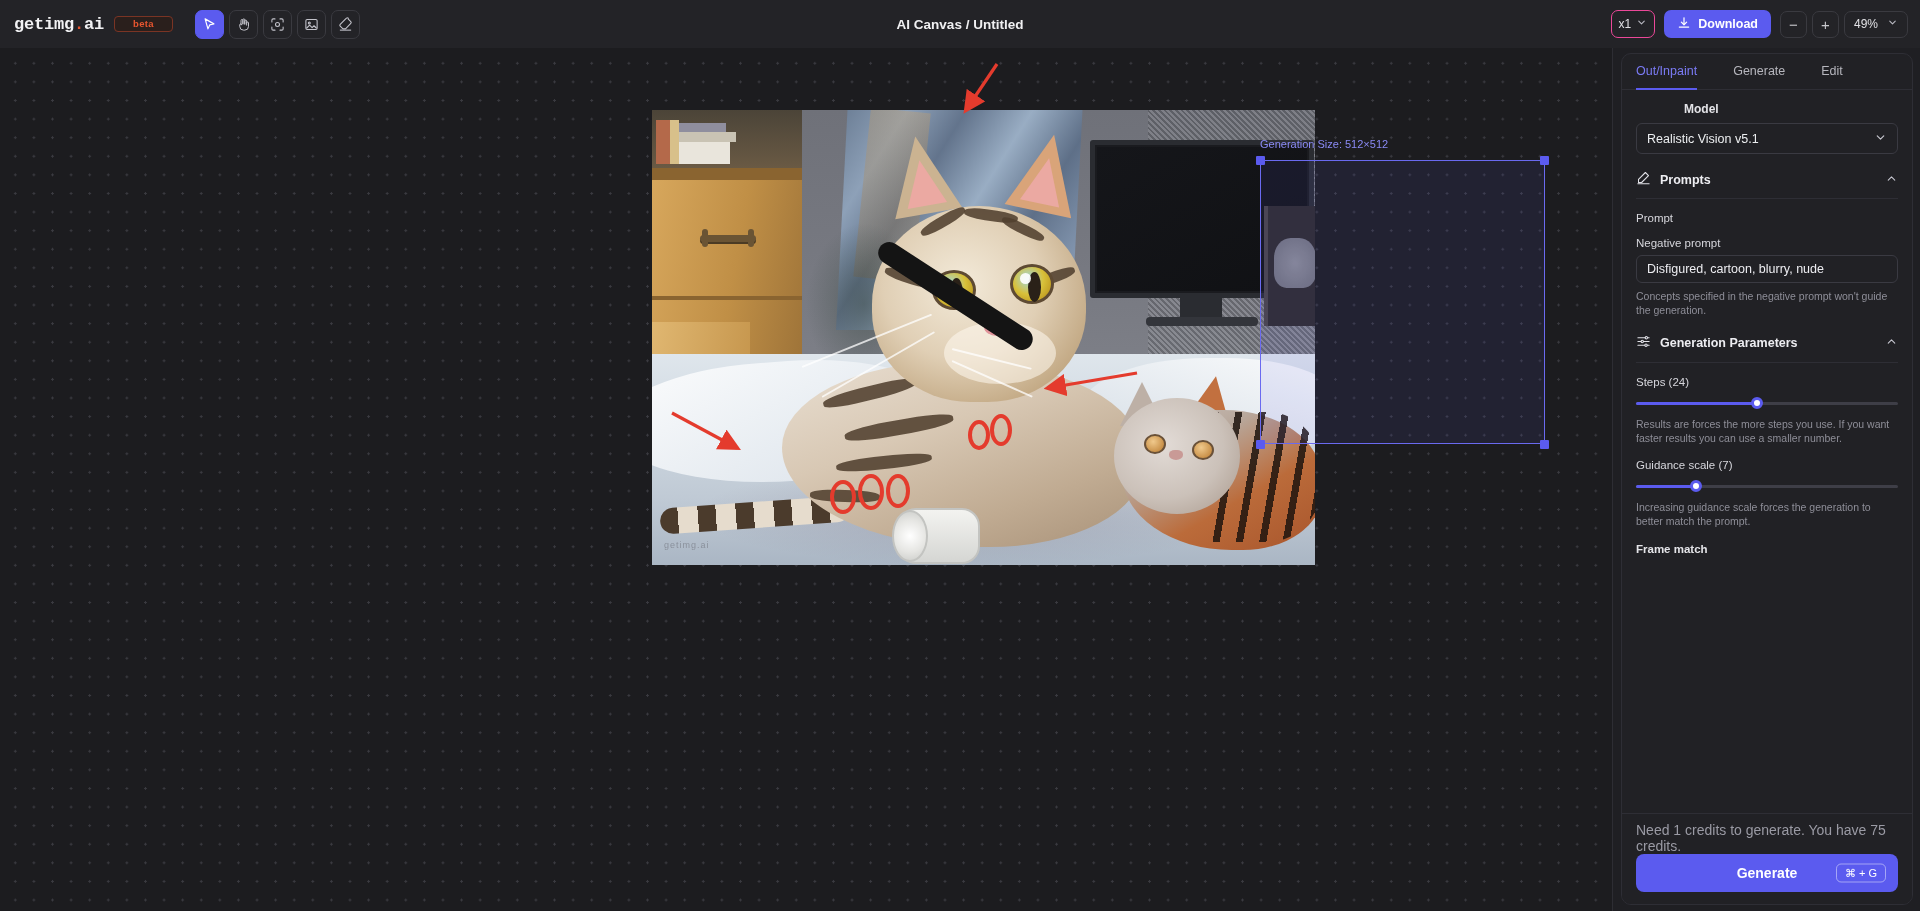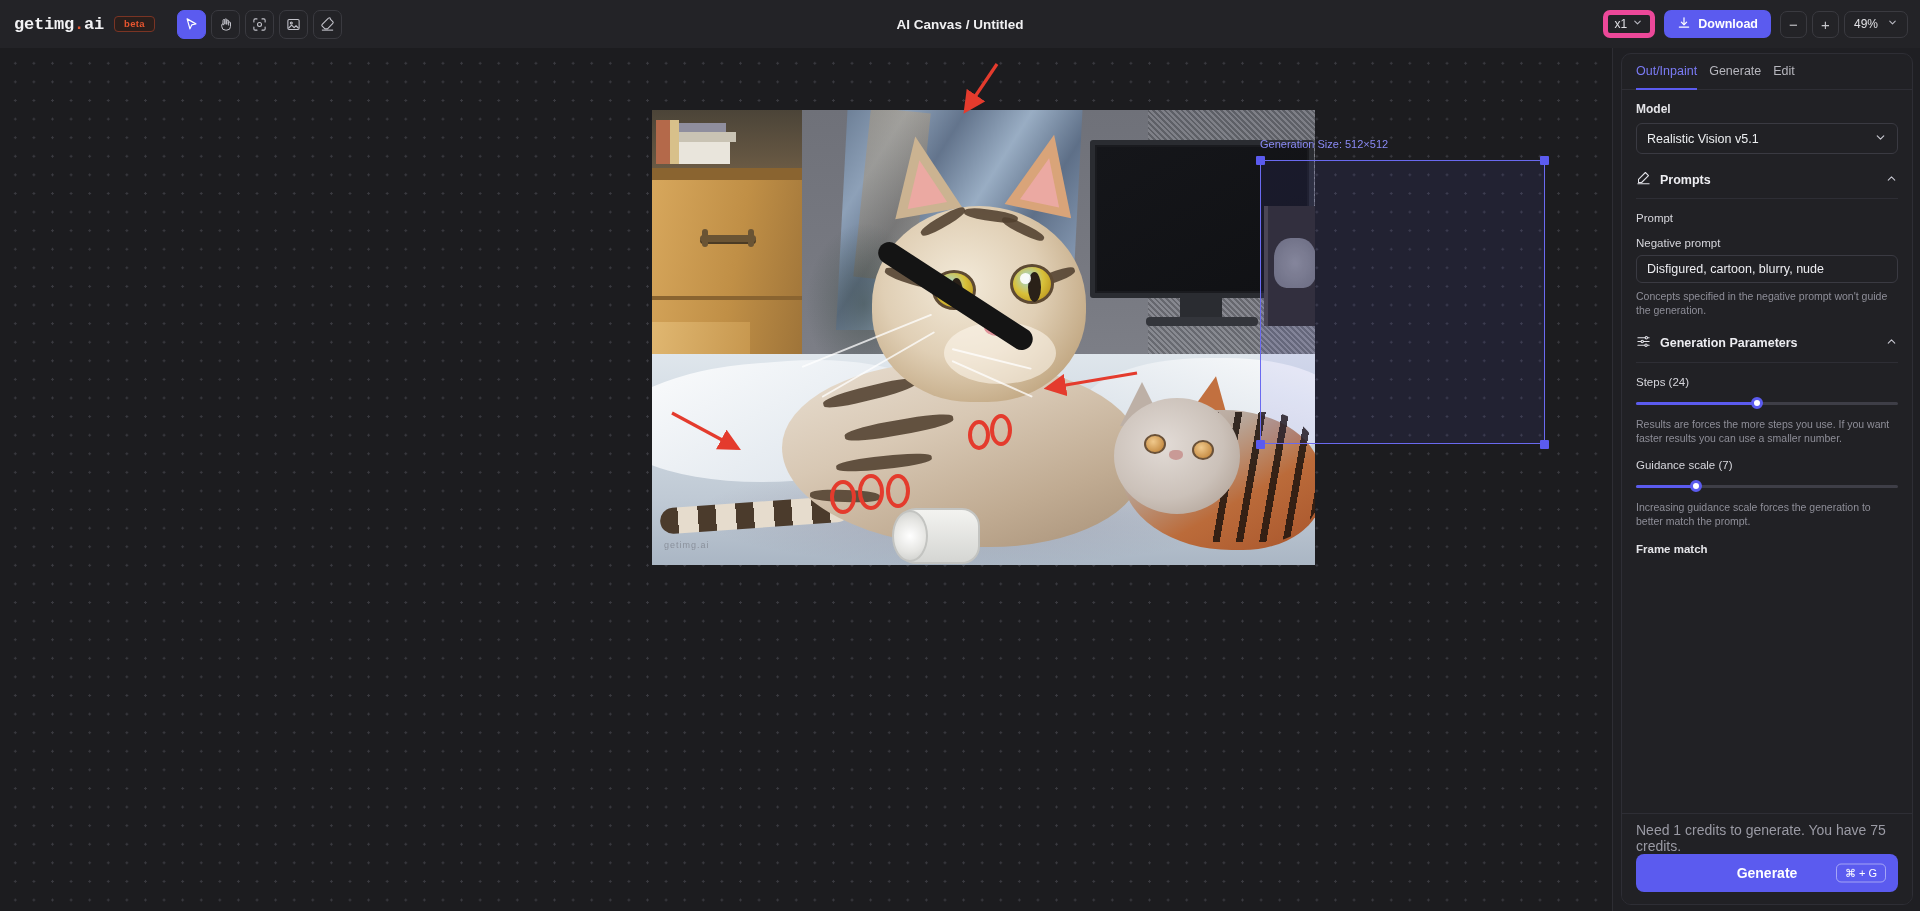--- a/index.html
+++ b/index.html
@@ -21,21 +21,21 @@
   }
   .brand-zone { display: flex; align-items: center; gap: 10px; padding-left: 14px; }
   .logo-text {
     font-family: "Liberation Mono", monospace;
     font-size: 17px; font-weight: 700; color: #f2f2f4; letter-spacing: -0.2px;
   }
   .logo-text .dot { color: #e8552f; }
   .beta-badge {
     font-size: 9.5px; font-weight: 700; color: #e8552f;
     border: 1px solid #7a3424; border-radius: 4px;
-    padding: 1px 9px 2px; letter-spacing: .3px;
+    padding: 1px 18px 2px; letter-spacing: .3px;
     background: #2a1f1c;
   }
   .tools { display: flex; align-items: center; gap: 5px; margin-left: 22px; }
   .tool-btn {
     width: 29px; height: 29px; border-radius: 7px;
     border: 1px solid #3a3a40; background: #232327;
     display: flex; align-items: center; justify-content: center;
     cursor: pointer;
   }
   .tool-btn.active { background: #5b5bef; border-color: #5b5bef; }
@@ -47,21 +47,21 @@
     font-size: 13.5px; font-weight: 700; color: #f0f0f2;
     pointer-events: none;
   }
 
   .topbar-right {
     position: absolute; right: 12px; top: 0; height: 48px;
     display: flex; align-items: center; gap: 9px;
   }
   .scale-select {
     height: 28px; min-width: 42px; border-radius: 7px;
-    border: 5px solid #ec4899; background: #232327;
+    border: 1px solid #ec4899; background: #232327;
     display: flex; align-items: center; gap: 5px;
     padding: 0 7px; font-size: 12px; color: #e0e0e4; cursor: pointer;
   }
   .download-btn {
     height: 28px; border-radius: 7px; background: #5b5bef;
     display: flex; align-items: center; gap: 7px;
     padding: 0 13px; cursor: pointer;
     font-size: 12.5px; font-weight: 700; color: #fff;
   }
   .zoom-group { display: flex; align-items: center; gap: 5px; }
@@ -331,32 +331,32 @@
     background: #1f1f23;
     border-left: 1px solid #2d2d33;
     display: flex; flex-direction: column;
   }
   .panel-inner {
     position: absolute; left: 8px; top: 5px; width: 292px; bottom: 6px;
     background: #212125; border: 1px solid #2e2e35; border-radius: 10px;
     display: flex; flex-direction: column; overflow: hidden;
   }
   .panel-tabs {
-    display: flex; gap: 12px; padding: 0 14px;
+    display: flex; gap: 36px; padding: 0 14px;
     border-bottom: 1px solid #2e2e35; height: 36px; align-items: stretch;
   }
   .ptab {
     font-size: 12.5px; color: #b6b6bd; cursor: pointer;
     display: flex; align-items: center; border-bottom: 2px solid transparent;
     margin-bottom: -1px; font-weight: 400;
   }
   .ptab.active { color: #7b7bf5; border-bottom-color: #5b5bef; }
   .panel-scroll { flex: 1; overflow: hidden; padding: 12px 14px 0; }
 
-  .field-label { font-size: 12px; font-weight: 700; color: #e4e4e8; margin-bottom: 7px; }
+  .field-label { font-size: 12px; font-weight: 700; color: #e4e4e8; margin-bottom: 7px; margin-left: 48px; }
   .select-box {
     height: 31px; border: 1px solid #3a3a42; border-radius: 6px;
     background: #212125; display: flex; align-items: center;
     justify-content: space-between; padding: 0 10px;
     font-size: 12.5px; color: #eceef0; cursor: pointer;
   }
   .section-head {
     display: flex; align-items: center; gap: 9px;
     margin-top: 16px; padding-bottom: 9px;
     border-bottom: 1px solid #2e2e35; cursor: pointer;

